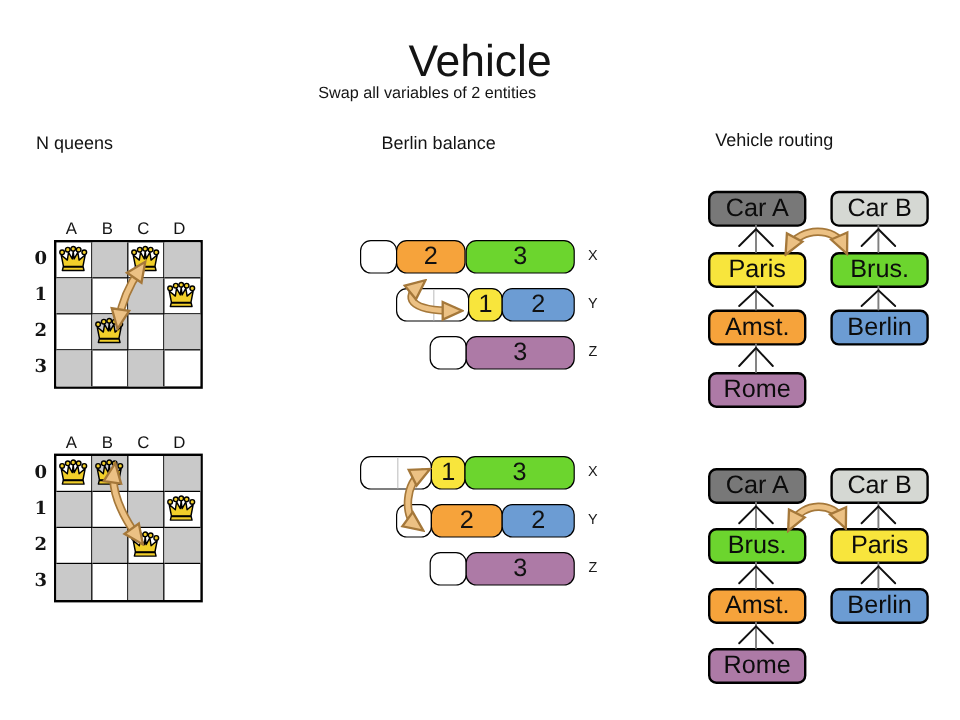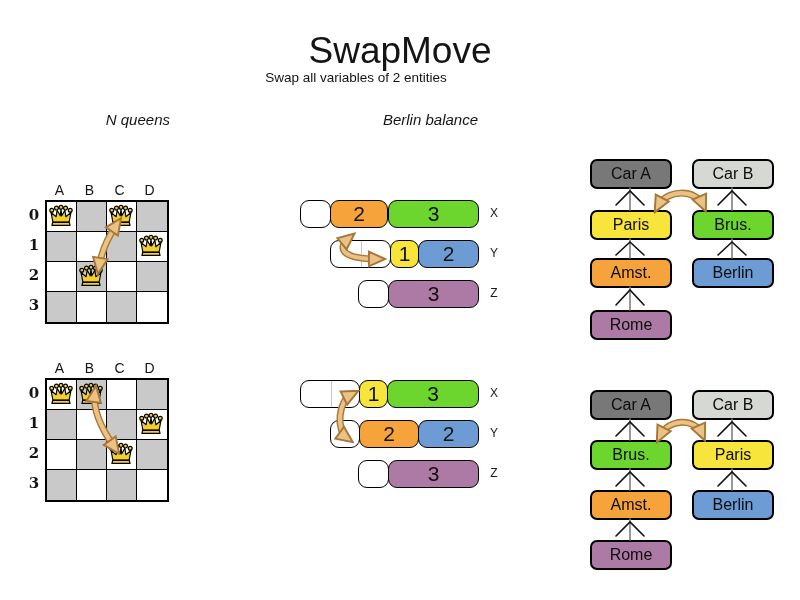--- a/index.html
+++ b/index.html
@@ -1,54 +1,55 @@
 <!DOCTYPE html>
 <html><head>
 <meta charset="utf-8">
 <style>
   html,body{margin:0;padding:0;background:#fff;}
   .stage{position:relative;width:800px;height:600px;background:#fff;overflow:hidden;
          font-family:"Liberation Sans","DejaVu Sans",sans-serif;color:#111;}
   .abs{position:absolute;}
   .title{left:0;top:30px;width:800px;text-align:center;font-size:37px;color:#141414;}
   .subtitle{left:0;top:70px;width:712px;text-align:center;font-size:13.5px;color:#141414;}
-  .colhdr{font-size:15px;text-align:right;color:#141414;font-style:italic;}
+  .colhdr{font-size:15px;text-align:left;color:#141414;}
   
   .board{display:grid;grid-template-columns:repeat(4,30px);grid-template-rows:repeat(4,30px);
          border:2px solid #000;width:120px;height:120px;box-sizing:content-box;background:#fff;}
   .board i{display:block;border-right:1px solid #000;border-bottom:1px solid #000;box-sizing:border-box;}
   .board i:nth-child(4n){border-right:none;}
   .board i:nth-child(n+13){border-bottom:none;}
   .board i:nth-child(8n+2),.board i:nth-child(8n+4),
   .board i:nth-child(8n+5),.board i:nth-child(8n+7){background:#c9c9c9;}
   .collab{width:30px;text-align:center;font-size:14px;letter-spacing:1px;color:#141414;}
   .rowlab{width:16px;height:30px;line-height:30px;text-align:center;
           font-family:"DejaVu Serif",serif;font-weight:bold;font-size:15px;color:#141414;}
   .queen{width:26px;height:24px;}
   
   .cb{height:26px;border:1.7px solid #000;border-radius:9px;background:#fff;
       display:flex;align-items:center;justify-content:center;font-size:21px;color:#111;}
   .cb.seg{z-index:2;}
   .ghost{width:1px;background:#c6c6c6;z-index:3;}
   .xyz{font-size:12px;color:#1a1a1a;width:14px;text-align:center;}
   
   .vb{width:78px;height:26px;border:2px solid #000;border-radius:7px;
-      display:flex;align-items:center;justify-content:center;font-size:16px;color:#0c0c0c;background:#fff;z-index:2;}
+      display:flex;align-items:center;justify-content:center;font-size:21px;color:#0c0c0c;background:#fff;z-index:2;}
   .overlay{left:0;top:0;z-index:5;pointer-events:none;}
 </style>
 </head>
 <body>
 
 <div class="stage">
 
-  <div class="abs title">SwapMove</div>
+  <div class="abs title">Vehicle</div>
   <div class="abs subtitle">Swap all variables of 2 entities</div>
 
   <div class="abs colhdr" style="left:30px;top:111px;width:140px">N queens</div>
   <div class="abs colhdr" style="left:318px;top:111px;width:160px">Berlin balance</div>
+  <div class="abs colhdr" style="left:596px;top:109px;width:164px">Vehicle routing</div>
 
   <div class="abs" style="left:45px;top:200px">
     <div class="abs collab" style="left:0;top:-18px">A</div>
     <div class="abs collab" style="left:30px;top:-18px">B</div>
     <div class="abs collab" style="left:60px;top:-18px">C</div>
     <div class="abs collab" style="left:90px;top:-18px">D</div>
     <div class="abs rowlab" style="left:-19px;top:0">0</div>
     <div class="abs rowlab" style="left:-19px;top:30px">1</div>
     <div class="abs rowlab" style="left:-19px;top:60px">2</div>
     <div class="abs rowlab" style="left:-19px;top:90px">3</div>

